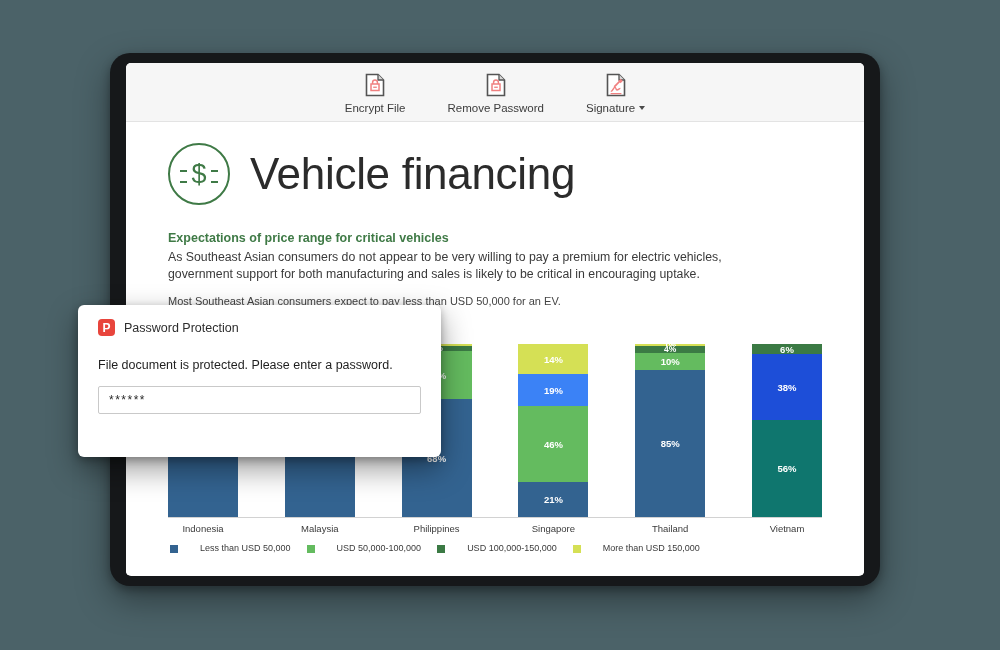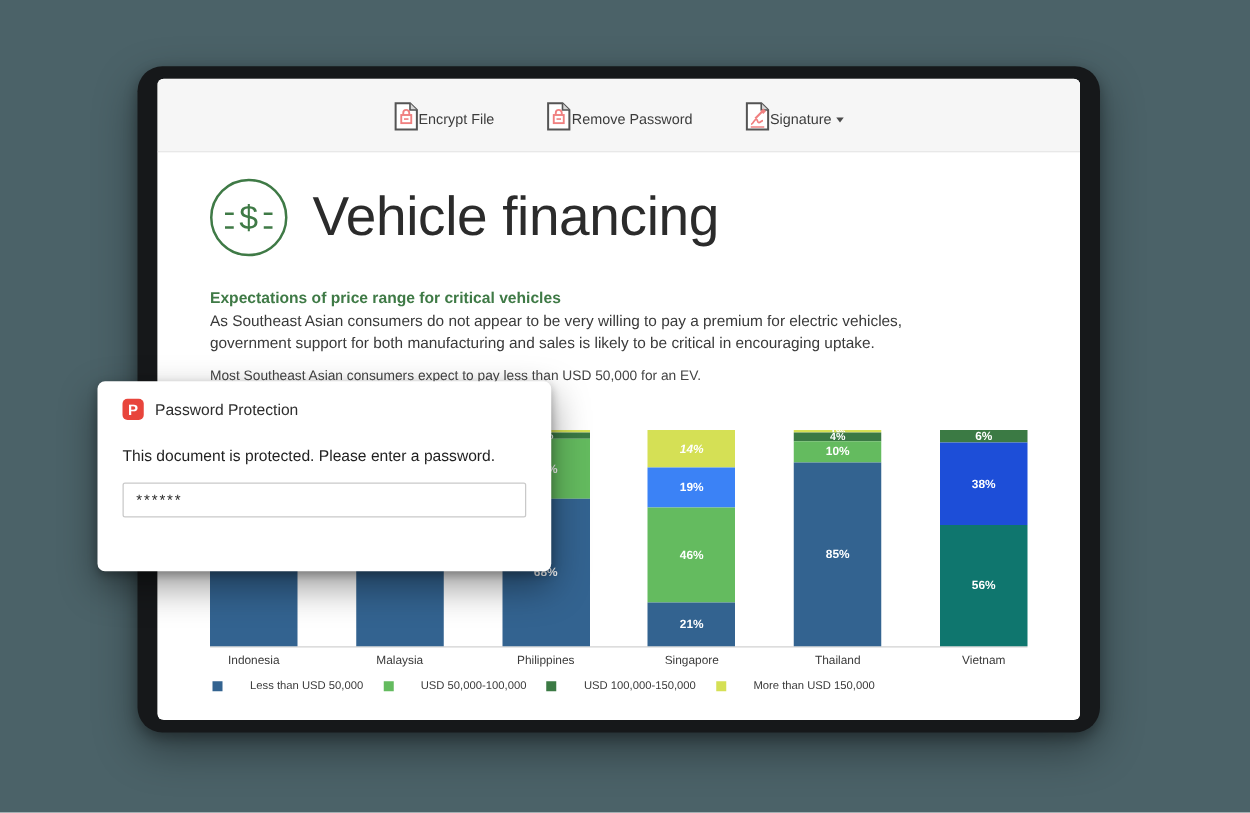--- a/index.html
+++ b/index.html
@@ -35,20 +35,21 @@
     background: #f6f6f6;
     border-bottom: 1px solid #e3e3e3;
     display: flex;
     align-items: center;
     justify-content: center;
     gap: 38px;
     padding-top: 2px;
   }
   .tool {
     display: flex;
+    flex-direction: column;
     align-items: center;
     justify-content: flex-start;
     cursor: default;
     padding: 0 2px;
   }
   .tool .glyph { height: 24px; display: flex; align-items: center; justify-content: center; }
   .tool .tlabel {
     margin-top: 5px;
     font-size: 11.5px;
     color: #3c3c3c;
@@ -308,21 +309,21 @@
               <div class="seg" style="height: 41.76px; background: rgb(100, 187, 95);"></div>
               <div class="seg" style="height: 121.8px; background: rgb(51, 99, 144);"></div>
             </div>
             <div class="barcol">
               <div class="seg tiny" style="height: 1.74px; background: rgb(213, 224, 85);"></div>
               <div class="seg tiny" style="height: 5.22px; background: rgb(59, 122, 68);">3%</div>
               <div class="seg" style="height: 48.72px; background: rgb(100, 187, 95);">28%</div>
               <div class="seg" style="height: 118.32px; background: rgb(51, 99, 144);">68%</div>
             </div>
             <div class="barcol">
-              <div class="seg" style="height: 32px; background: rgb(213, 224, 85); font-style: italic;">14%</div>
+              <div class="seg" style="height: 32px; background: rgb(213, 224, 85);">14%</div>
               <div class="seg" style="height: 33.06px; background: #3b82f6;">19%</div>
               <div class="seg" style="height: 80.04px; background: rgb(100, 187, 95);">46%</div>
               <div class="seg" style="height: 36.54px; background: rgb(51, 99, 144);">21%</div>
             </div>
             <div class="barcol">
               <div class="seg tiny" style="height: 1.74px; background: rgb(213, 224, 85);">1%</div>
               <div class="seg tiny" style="height: 6.96px; background: rgb(59, 122, 68);">4%</div>
               <div class="seg" style="height: 17.4px; background: rgb(100, 187, 95);">10%</div>
               <div class="seg" style="height: 147.9px; background: rgb(51, 99, 144);">85%</div>
             </div>
@@ -362,15 +363,15 @@
 
     </div>
   </div>
 </div>
 
 <div id="dialog">
   <div id="dlgtitlebar">
     <span id="appicon">P</span>
     <span id="dlgtitle">Password Protection</span>
   </div>
-  <div id="dlgmsg">This document is protected. Please enter a password.</div>
+  <div id="dlgmsg">File document is protected. Please enter a password.</div>
   <div id="pwfield" placeholder="Password">******</div>
 </div>
 
 </body></html>

